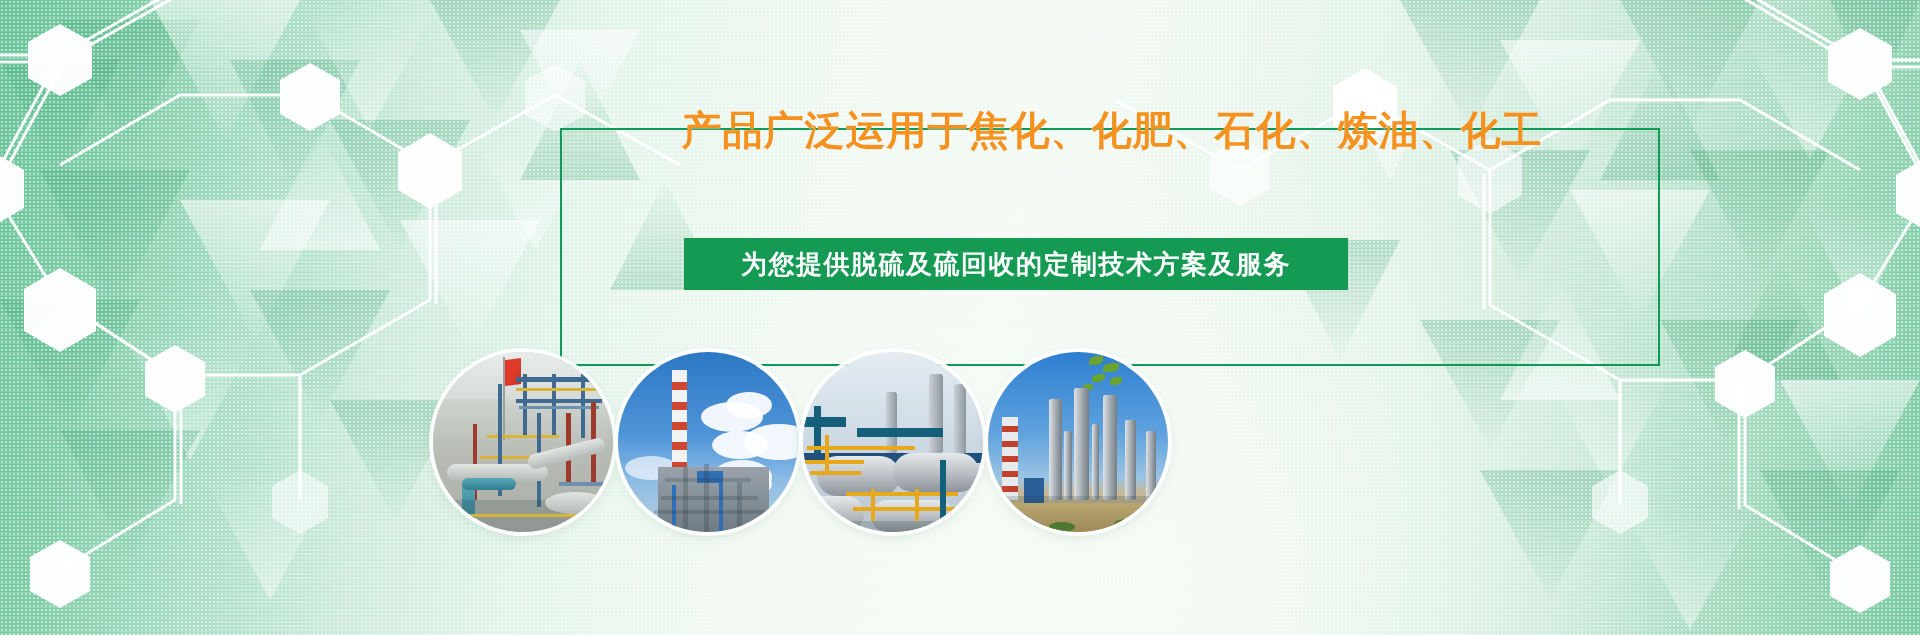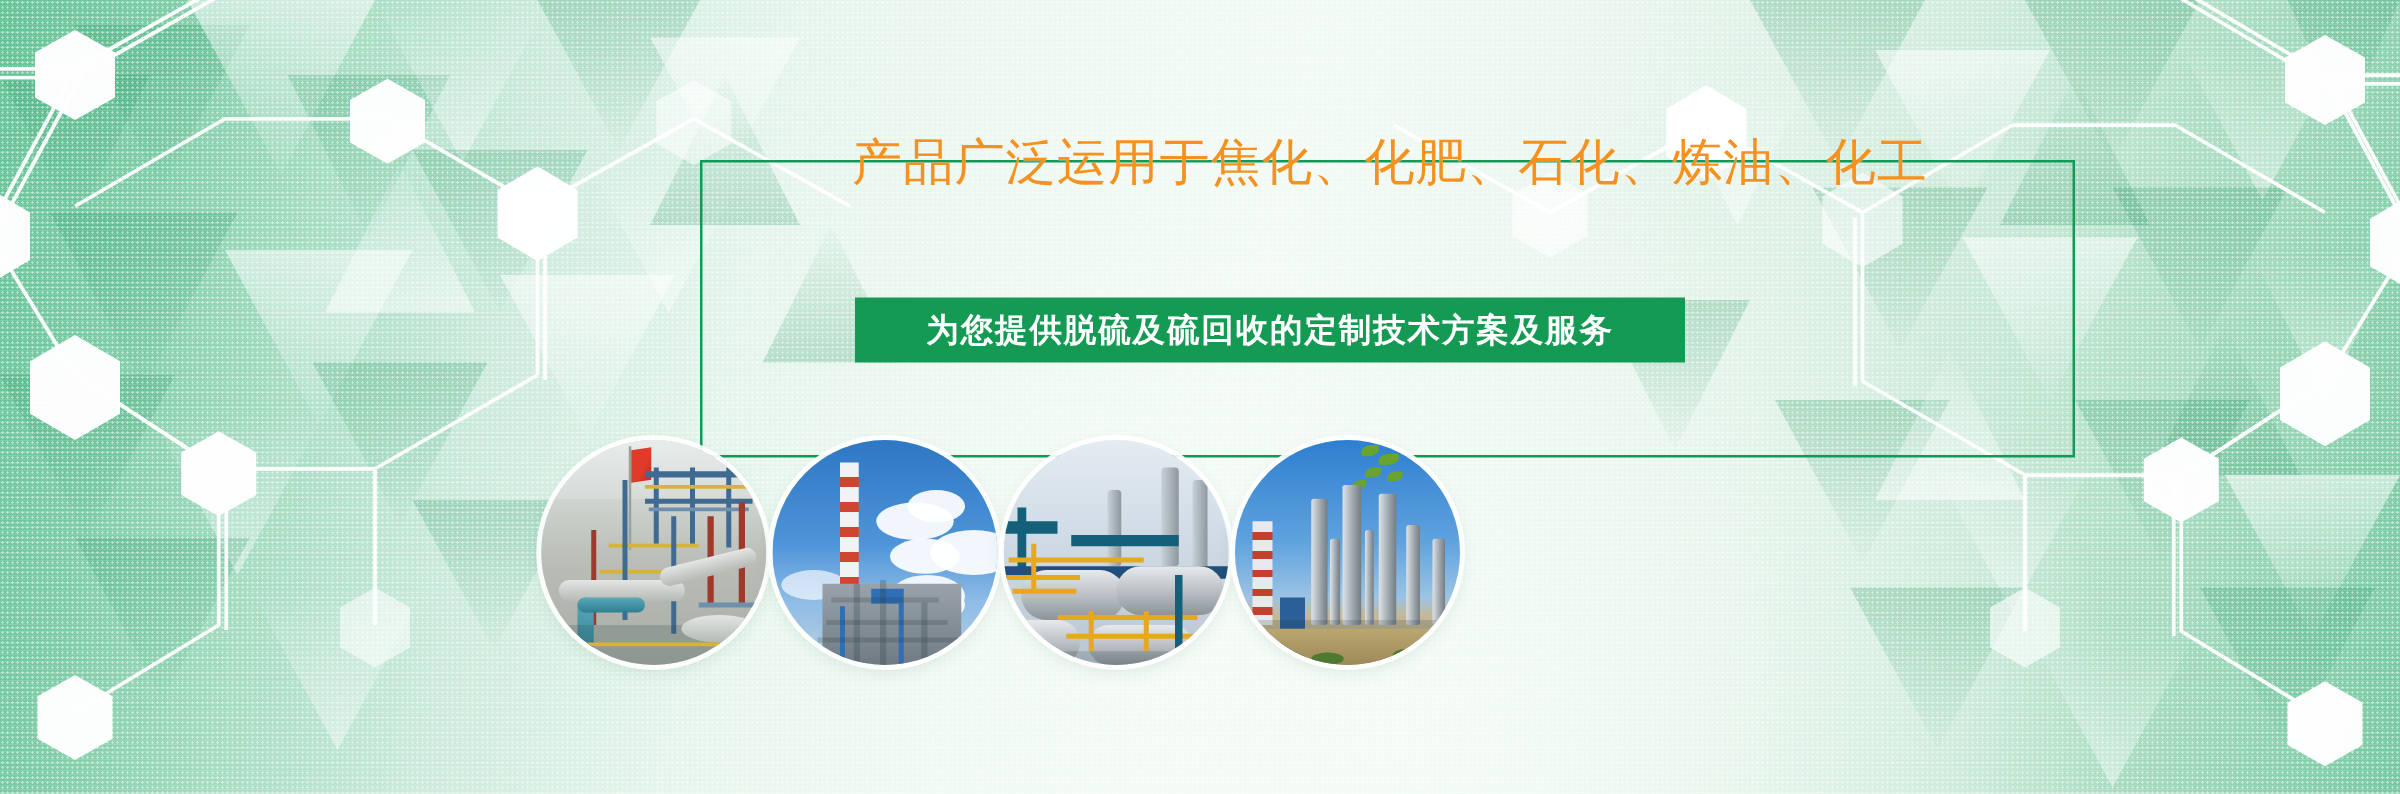--- a/index.html
+++ b/index.html
@@ -61,21 +61,21 @@
     box-sizing:border-box;
   }
 
   .headline{
     position:absolute;
     left:560px;top:106px;
     width:1100px;
     text-align:center;
     color:#f5911e;
     font-size:40px;
-    font-weight:normal;
+    font-weight:bold;
     line-height:49px;
     letter-spacing:1px;
     white-space:nowrap;
     text-shadow:0 1px 0 rgba(255,255,255,.35);
   }
   .headline .ln{display:block;}
   .headline .ln1{padding-left:4px;}
 
   .greenbar{
     position:absolute;

